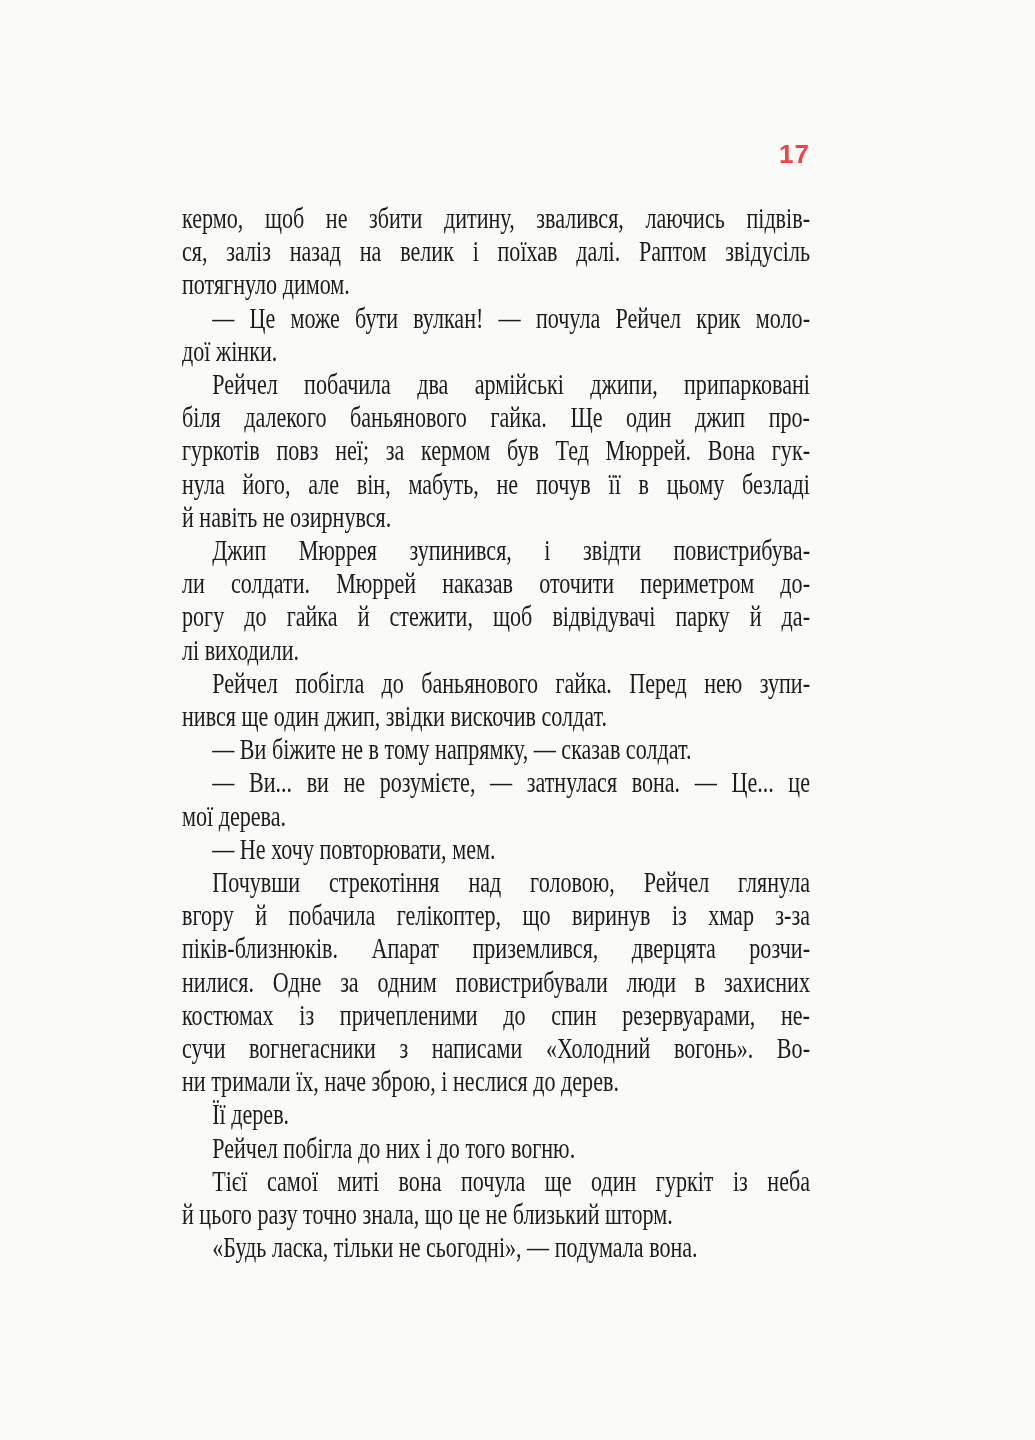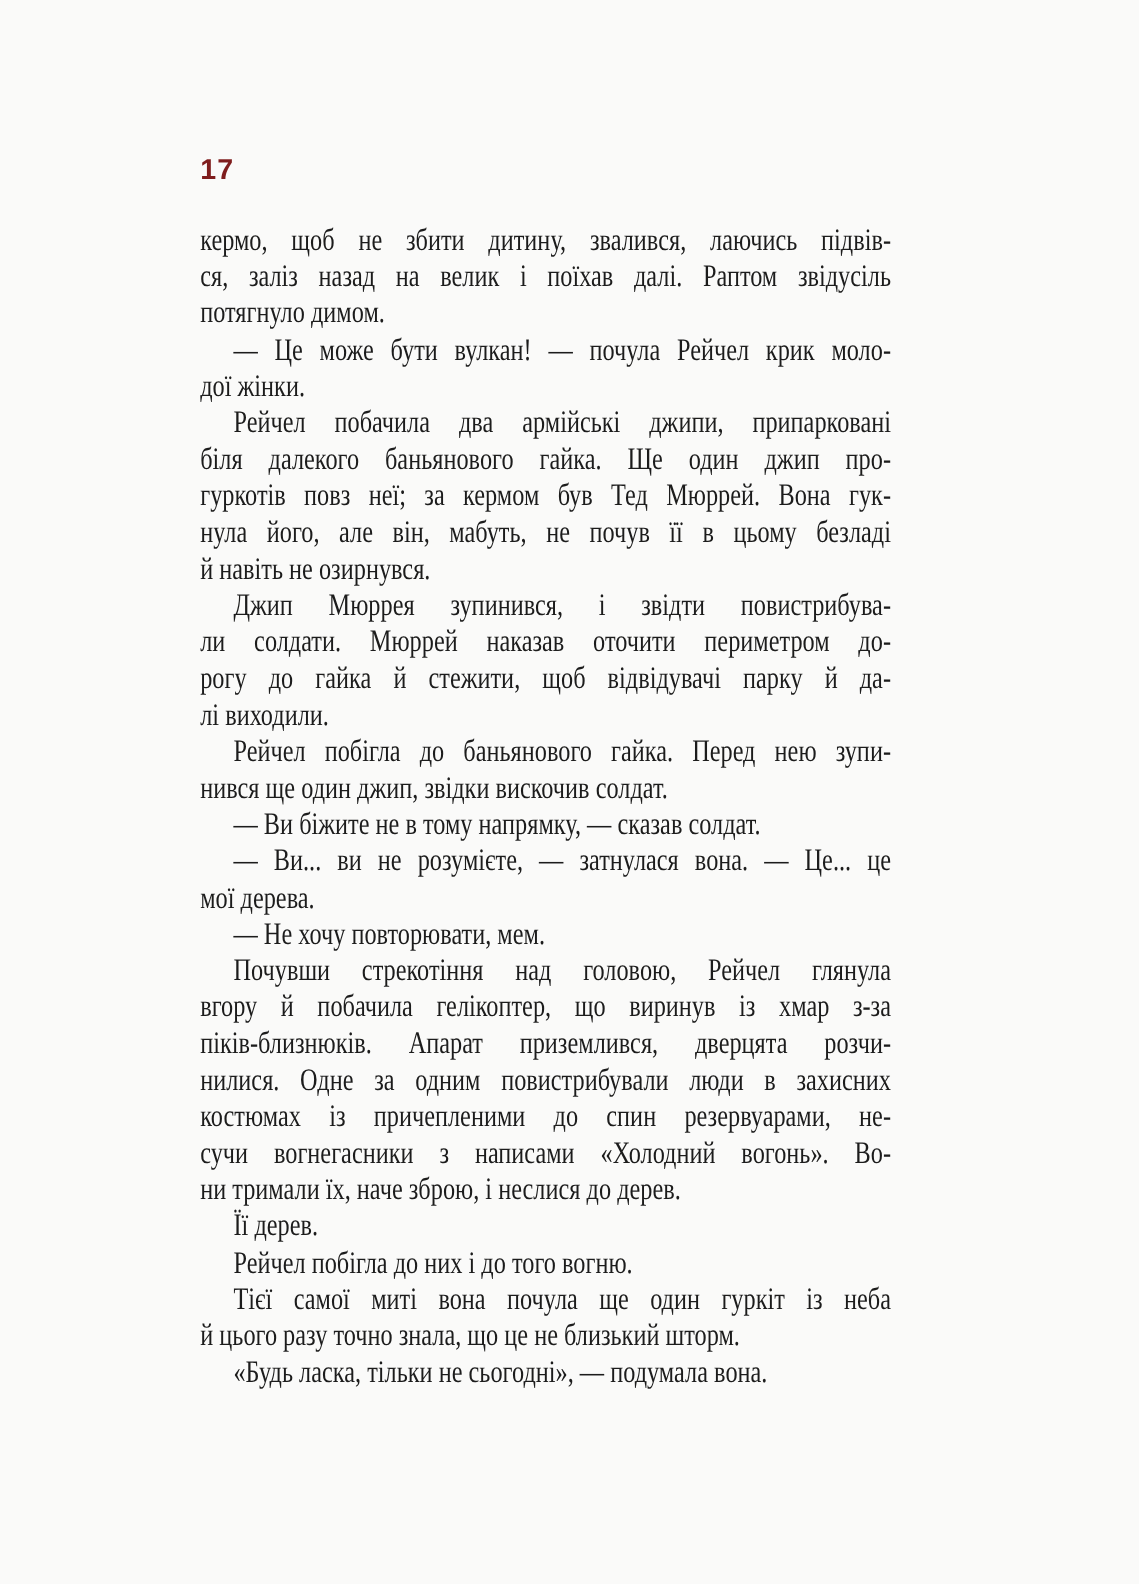--- a/index.html
+++ b/index.html
@@ -17,25 +17,26 @@
     width: 1035px;
     height: 1440px;
     background: #fafaf9;
     font-family: "Liberation Serif", "DejaVu Serif", serif;
   }
   .page-number {
     position: absolute;
     left: 182px;
     top: 139px;
     width: 628px;
+    text-align: right;
     font-family: "Liberation Sans", "DejaVu Sans", sans-serif;
     font-weight: bold;
     font-size: 26px;
     letter-spacing: 1px;
-    color: #7f1d1d;
+    color: #ef4444;
   }
   .body-text {
     position: absolute;
     left: 182px;
     top: 202px;
     width: 810px;
     transform: scaleX(0.7753);
     transform-origin: 0 0;
     font-size: 28.5px;
     line-height: 33.2px;

